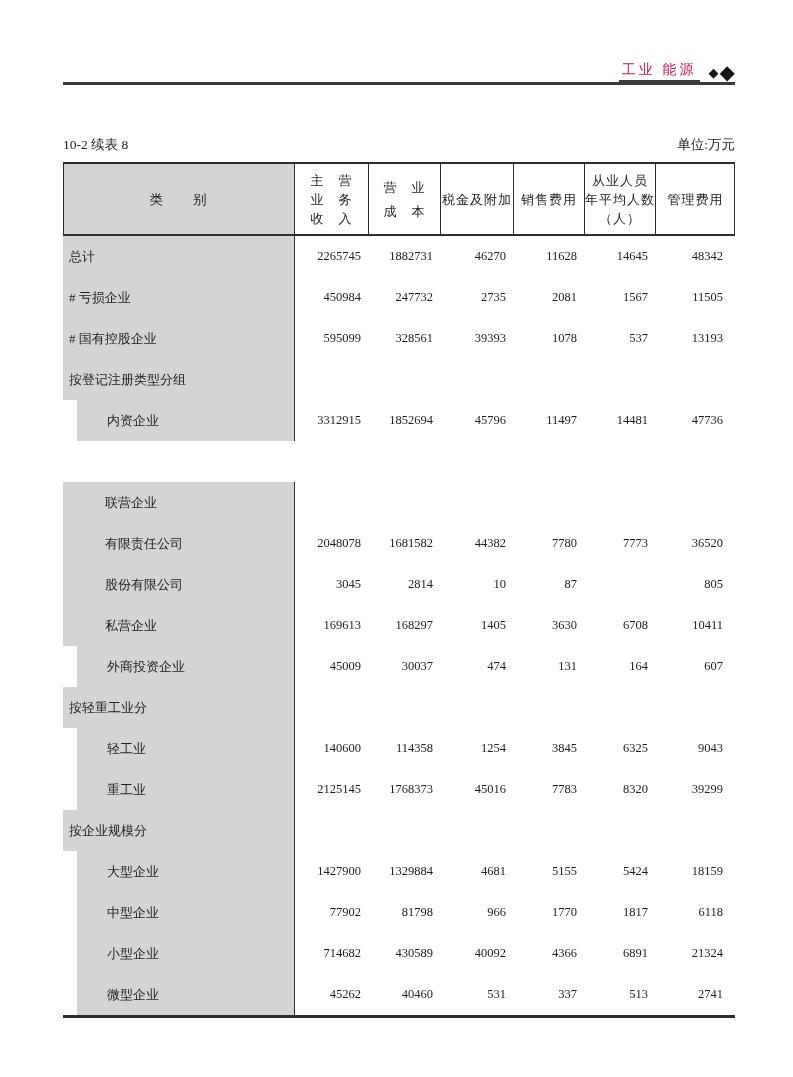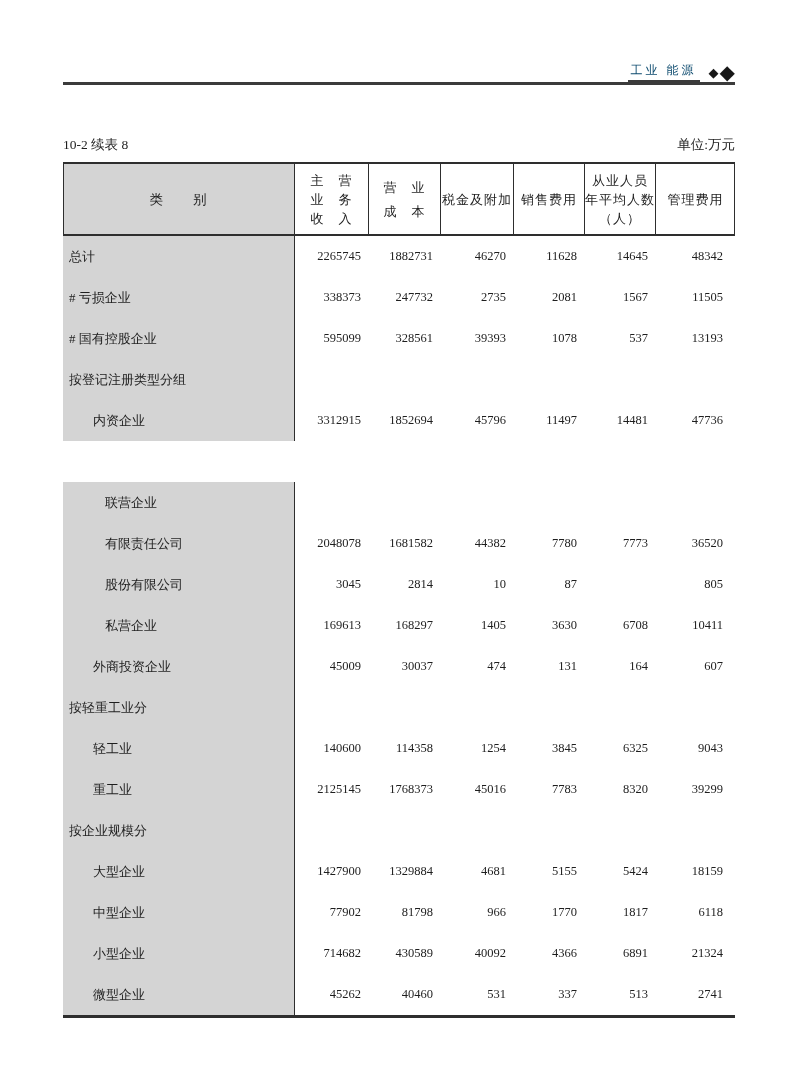--- a/index.html
+++ b/index.html
@@ -20,24 +20,24 @@
     width:793px;height:1077px;
     background:var(--page-bg);
     overflow:hidden;
   }
   
   .masthead{
     position:absolute;left:63px;top:50px;width:672px;height:32px;
     display:flex;justify-content:flex-end;align-items:flex-end;
   }
   .masthead-title{
-    font-size:12px;letter-spacing:3px;color:#0c4a6e;
+    font-size:14px;letter-spacing:3px;color:#be185d;
     border-bottom:2px solid var(--rule);
     padding:0 3px 2px 3px;line-height:1.25;
-    font-family:Liberation Serif, serif;
+    font-family:Liberation Sans, sans-serif;
   }
   .diamond{font-family:"DejaVu Sans",sans-serif;color:#171717;line-height:1;}
   .diamond-small{font-size:13px;margin-left:9px;padding-bottom:3px;}
   .diamond-large{font-size:20px;margin-left:1px;padding-bottom:0px;}
   .top-rule{
     position:absolute;left:63px;top:82px;width:672px;height:3px;
     background:var(--rule);
   }
   
   .caption-row{
@@ -85,21 +85,21 @@
   }
   .td.num{
     justify-content:flex-end;
     padding-right:8px;
     font-size:12.5px;
     box-sizing:border-box;
   }
   .tr .td.num:last-child{padding-right:12px;}
   .row-label{white-space:pre;}
   .indent-0{padding-left:6px;}
-  .indent-1{padding-left:30px;}
+  .indent-1{padding-left:30px;margin-left:14px;}
   .indent-2{padding-left:42px;}
   
   .page-number{
     position:absolute;right:82px;top:1078px;
     font-size:14px;letter-spacing:1px;
   }
 </style>
 </head>
 <body>
 
@@ -157,21 +157,21 @@
     <div class="td num">1882731</div>
     <div class="td num">46270</div>
     <div class="td num">11628</div>
     <div class="td num">14645</div>
     <div class="td num">48342</div>
   </div>
         <div class="tr">
     <div class="td stub indent-0">
       <span class="row-label"># 亏损企业</span>
     </div>
-    <div class="td num">338373</div>
+    <div class="td num">450984</div>
     <div class="td num">247732</div>
     <div class="td num">2735</div>
     <div class="td num">2081</div>
     <div class="td num">1567</div>
     <div class="td num">11505</div>
   </div>
         <div class="tr">
     <div class="td stub indent-0">
       <span class="row-label"># 国有控股企业</span>
     </div>

